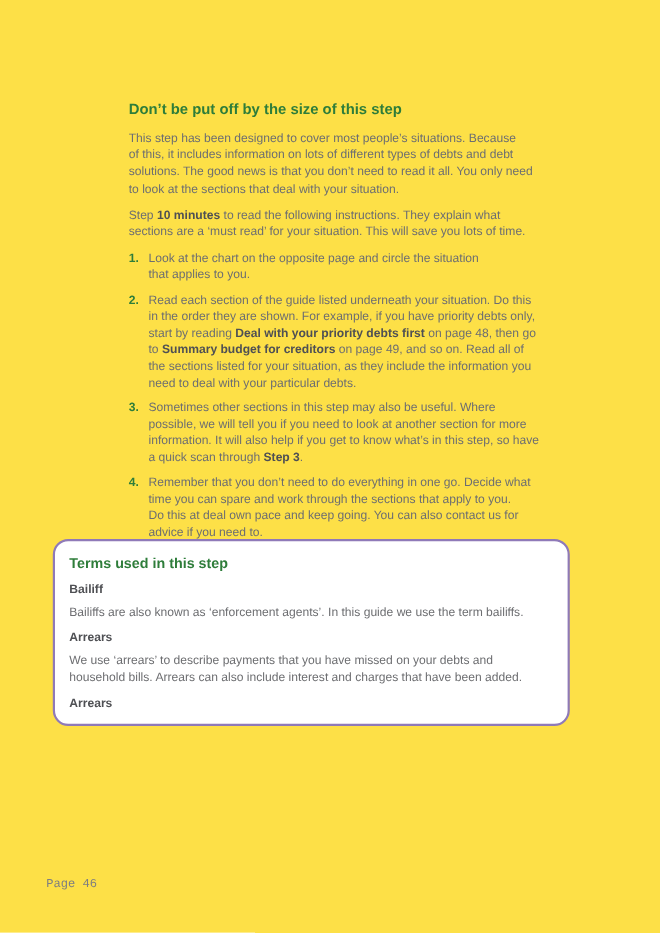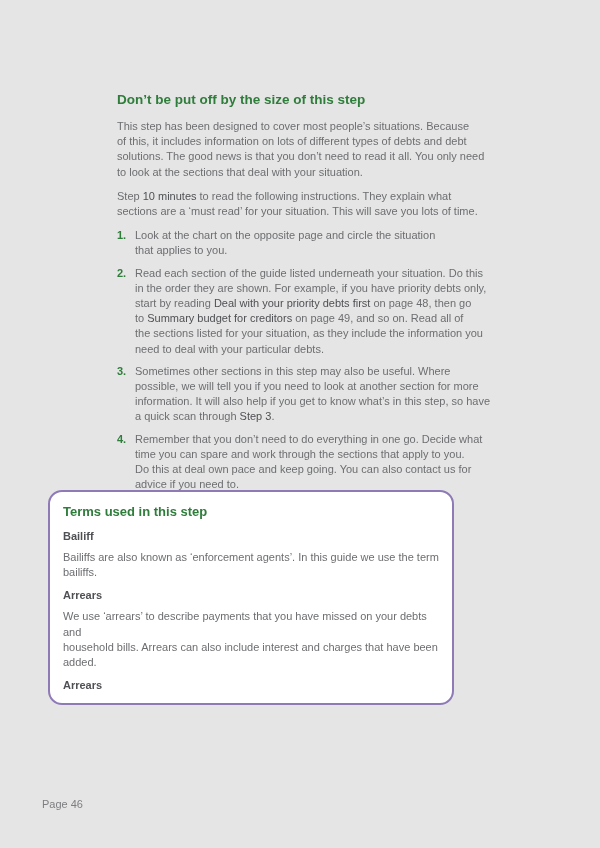--- a/index.html
+++ b/index.html
@@ -1,63 +1,63 @@
 <!DOCTYPE html>
 <html style="--green: #2e7d3a; --purple: #8f7ab8; --text: #6d6e71; --dark: #4f5054;"><head>
 <meta charset="utf-8">
 <style>
   html,body{margin:0;padding:0;background:#ffffff;}
   .page{
     position:relative;
     width:600px;height:848px;
-    background:#e5e5e5;
+    background:#fde047;
     font-family:"Liberation Sans",sans-serif;
     overflow:hidden;
   }
   .content{
     position:absolute;left:117px;top:92px;width:420px;
   }
   .heading{
     font-size:13.5px;font-weight:bold;color:var(--green);
     margin:0 0 11px 0;line-height:16px;
   }
   .para{
     font-size:11px;line-height:15.2px;color:var(--text);
     margin:0 0 9px 0;white-space:pre-line;
   }
-  .b{font-weight:normal;color:var(--dark);text-align:right;}
+  .b{font-weight:bold;color:var(--dark);text-align:right;}
   ol.steps{list-style:none;margin:5px 0 0 0;padding:0;}
   li.step{display:flex;margin:0 0 7px 0;}
   .num{
     flex:none;width:18px;font-size:11px;line-height:15.2px;
     font-weight:bold;color:var(--green);
   }
   .step-text{
     font-size:11px;line-height:15.2px;color:var(--text);white-space:pre-line;
   }
   .terms-box{
-    position:absolute;left:48px;top:490px;width:406px;box-sizing:border-box;
+    position:absolute;left:48px;top:490px;width:470px;box-sizing:border-box;
     border:2px solid var(--purple);border-radius:14px;
     padding:12px 8px 4px 13px;background:#ffffff;
   }
   .terms-heading{
     font-size:13px;font-weight:bold;color:var(--green);
     margin:0 0 9px 0;line-height:16px;
   }
   .term-name{
     font-size:11px;font-weight:bold;color:var(--dark);
     margin:0 0 6px 0;line-height:15px;
   }
   .term-def{
     font-size:11px;line-height:15.2px;color:var(--text);
     margin:0 0 8px 0;white-space:pre-line;
   }
   .footer{
     position:absolute;left:42px;top:798px;
-    font-size:11px;color:#7d7e81;
+    font-size:11px;color:#7d7e81;font-family:Liberation Mono, monospace;
   }
 </style>
 </head>
 <body>
 
 <div class="page">
 
   <div class="content">
     <h1 class="heading">Don’t be put off by the size of this step</h1>
     <div id="paragraphs">

